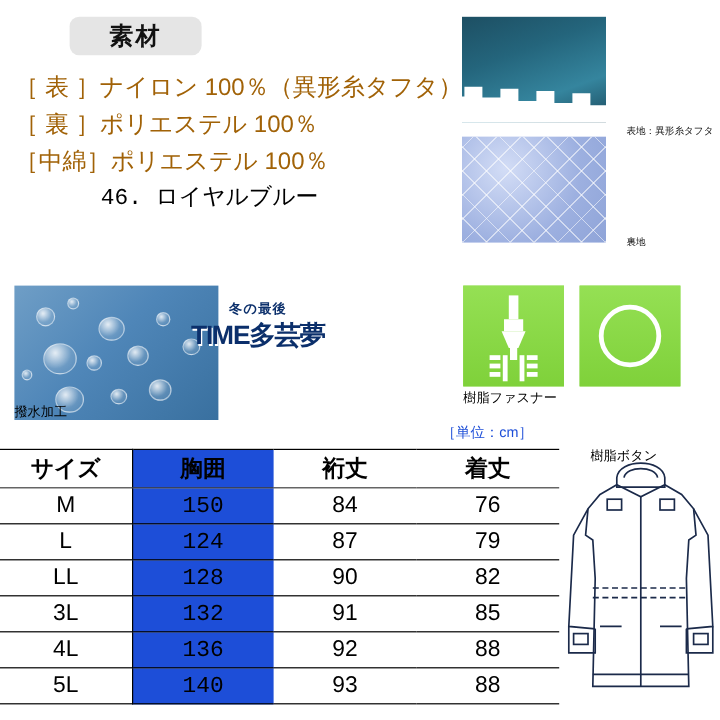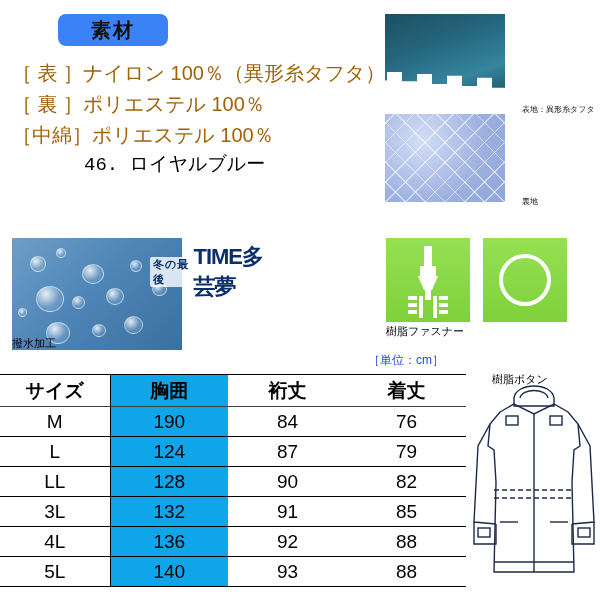--- a/index.html
+++ b/index.html
@@ -11,21 +11,21 @@
     color:#000;
     position:relative;
     overflow:hidden;
   }
   .page { position:relative; width:600px; height:600px; }
 
   
   .material-badge {
     position:absolute; left:58px; top:14px;
     width:110px; height:32px;
-    background:#3b82f6;
+    background:#e5e5e5;
     border-radius:8px;
     display:flex; align-items:center; justify-content:center;
     font-size:20px; font-weight:bold; letter-spacing:2px;
     color:#111;
   }
 
   
   .spec { position:absolute; left:12px; top:58px; width:370px; }
   .spec-line {
     font-size:20px; line-height:1.55;
@@ -76,21 +76,21 @@
   }
   .drop { position:absolute; border-radius:50%;
     background:radial-gradient(circle at 35% 30%, rgba(255,255,255,.85), rgba(255,255,255,.15) 55%, rgba(255,255,255,.05) 100%);
     border:1px solid rgba(255,255,255,.5);
   }
   .repel-cap {
     position:absolute; left:12px; top:336px; font-size:11px; color:#000;
   }
   .logo {
     position:absolute; left:150px; top:246px; width:130px; height:52px;
-    display:flex; flex-direction:row; align-items:center; justify-content:center;
+    display:flex; flex-direction:column; align-items:center; justify-content:center;
   }
   .logo-top {
     font-size:11px; color:#0b2f6b; font-weight:bold; letter-spacing:1px;
     background:#ffffffcc; padding:0 3px; border-radius:2px;
   }
   .logo-main {
     font-size:22px; font-weight:bold; color:#0b2f6b; letter-spacing:-1px;
     text-shadow:1px 1px 0 #fff;
   }
 
@@ -124,21 +124,21 @@
     position:absolute; left:0px; top:374px;
     width:466px; border-collapse:collapse;
   }
   table.size th, table.size td {
     border-top:1px solid #000; border-bottom:1px solid #404040;
     text-align:center; font-size:19px; height:30px; padding:0;
     font-weight:normal;
   }
   table.size thead th { font-size:19px; font-weight:bold; height:32px; }
   table.size th.col-size, table.size td.col-size { width:110px; border-right:1px solid #000; }
-  table.size th.col-a, table.size td.col-a { width:118px; background:#0ea5e9; }
+  table.size th.col-a, table.size td.col-a { width:118px; background:#1d4ed8;font-family:Liberation Mono, monospace; }
   table.size th.col-b, table.size td.col-b { width:119px; }
   table.size th.col-c, table.size td.col-c { width:119px; }
   table.size tbody td { border-bottom:1px solid #000; }
 
   
   .garment { position:absolute; left:470px; top:372px; width:128px; height:228px; }
   .garment svg { display:block; }
 </style>
 </head>
 <body>
@@ -214,21 +214,21 @@
       <tr>
         <th class="col-size">サイズ</th>
         <th class="col-a">胸囲</th>
         <th class="col-b">裄丈</th>
         <th class="col-c">着丈</th>
       </tr>
     </thead>
     <tbody>
       <tr>
         <td class="col-size">M</td>
-        <td class="col-a">190</td>
+        <td class="col-a">150</td>
         <td class="col-b">84</td>
         <td class="col-c">76</td>
       </tr>
       <tr>
         <td class="col-size">L</td>
         <td class="col-a">124</td>
         <td class="col-b">87</td>
         <td class="col-c">79</td>
       </tr>
       <tr>

